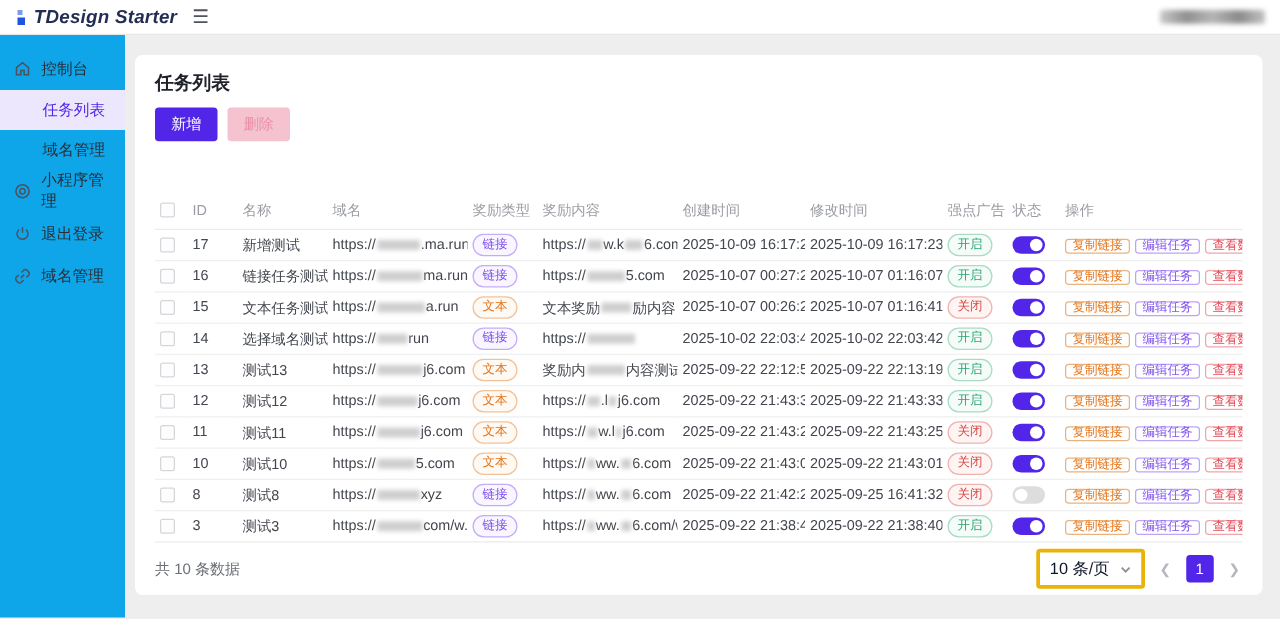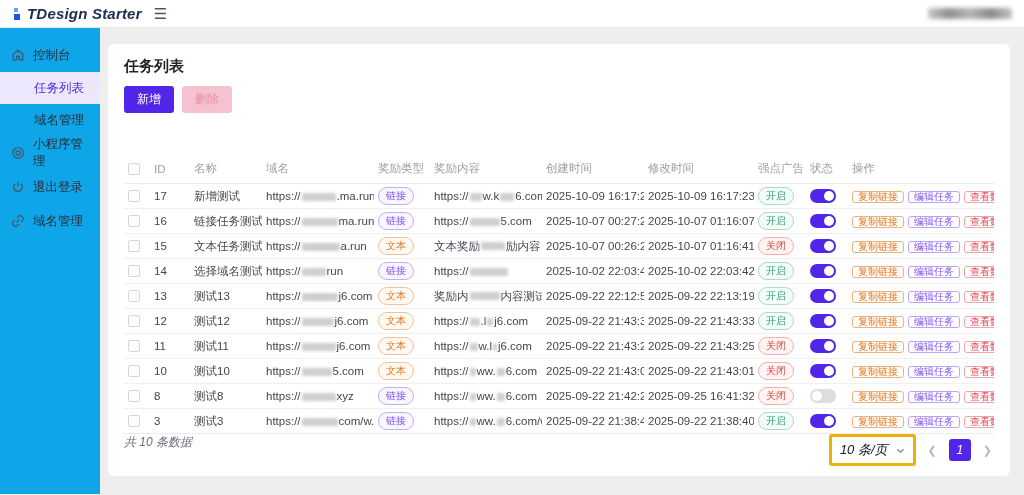--- a/index.html
+++ b/index.html
@@ -53,21 +53,21 @@
   .toggle.off { background:#dddddd; }
   .toggle .knob { position:absolute; top:2px; width:10px; height:10px; border-radius:50%; background:#fff; }
   .toggle.on .knob { right:2px; }
   .toggle.off .knob { left:2px; }
   .act-btn { display:inline-block; font-size:10px; line-height:1; padding:0 5px; border-radius:3px; border:1px solid; background:#fff; cursor:pointer; margin-right:4px; }
   .act-copy { color:#e37318; border-color:#eab27f; }
   .act-edit { color:#8456f0; border-color:#bda4f6;text-align:right; }
   .act-view { color:#e34d59; border-color:#f0a5ab; }
 
   
-  .table-footer { display:flex; align-items:flex-start; height:42px; font-size:12px; color:#6b6f76;font-style:italic; }
+  .table-footer { display:flex; align-items:center; height:42px; font-size:12px; color:#6b6f76; }
   .pager { margin-left:auto; display:flex; align-items:center; gap:10px; }
   .page-size { display:flex; align-items:center; gap:8px; border:3px solid #eab308; border-radius:3px; padding:4px 8px; font-size:13px; color:#0f172a; cursor:pointer; background:#fff; }
   .page-size svg { width:9px; height:9px; stroke:#8a8f99; fill:none; stroke-width:1.6; }
   .pg-arrow { color:#b3b6bb; font-size:11px; cursor:pointer; padding:0 2px; }
   .pg-num { width:22px; height:22px; border-radius:3px; background:#5126e8; color:#fff; font-size:12px; display:flex; align-items:center; justify-content:center; cursor:pointer; }
 </style>
 </head>
 <body>
 
 <div class="topbar">

